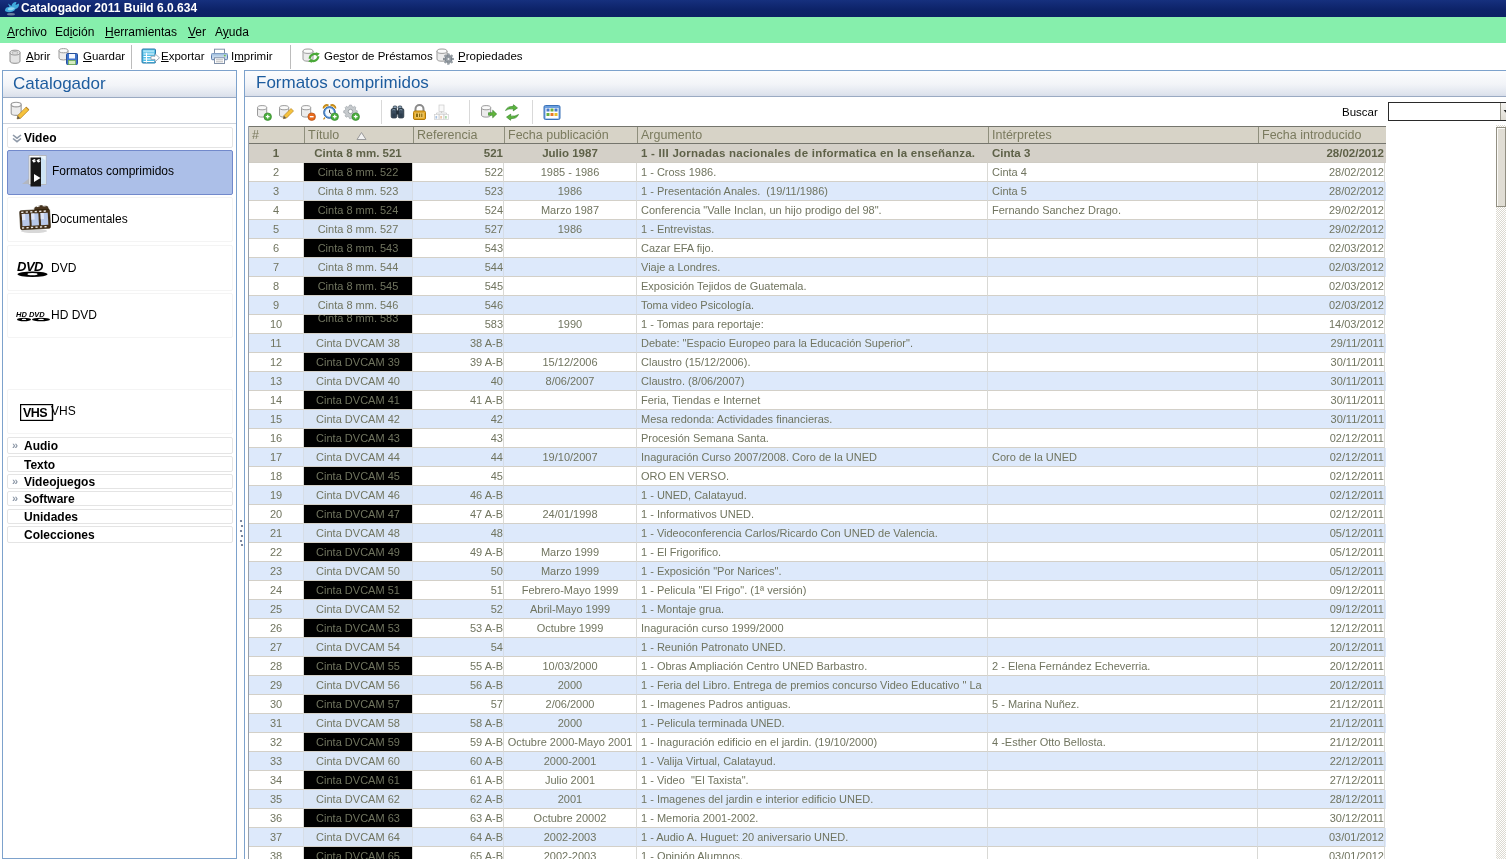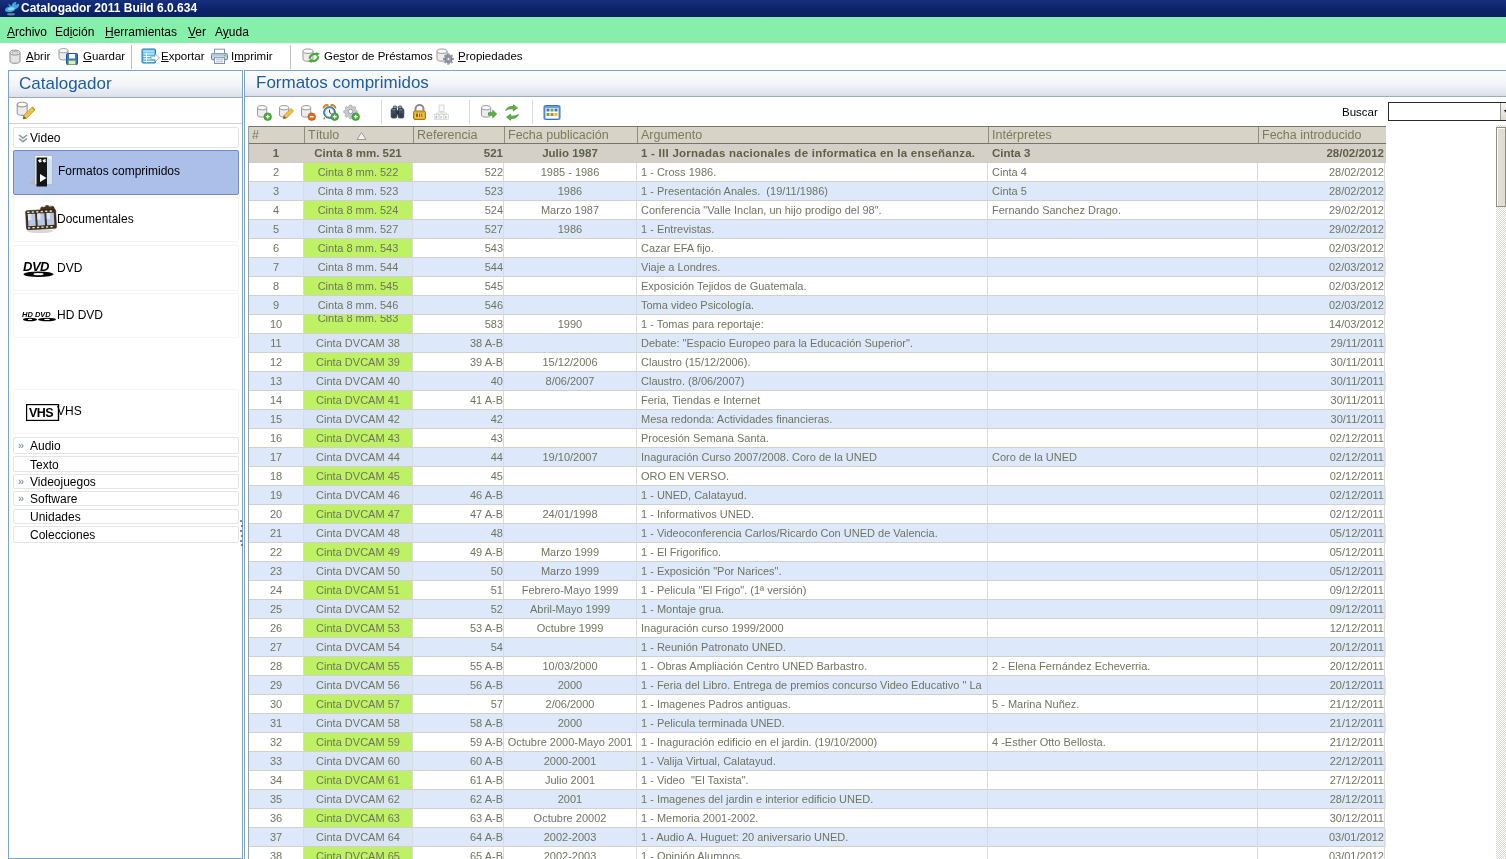--- a/index.html
+++ b/index.html
@@ -8,25 +8,25 @@
 .titletxt{left:21px;top:1px;color:#fff;font-weight:bold;font-size:12px}
 .menubar{left:0;top:17px;width:1506px;height:26px;background:#86efac}
 .menubar span{position:absolute;top:8px;font-size:12px;color:#000}
 .toolbar{left:0;top:43px;width:1506px;height:27px;background:#fff}
 .tbtxt{position:absolute;top:7px;font-size:11.5px;color:#000}
 .tsep{position:absolute;top:2px;width:1px;height:24px;background:#bcbcbc}
 .phead{height:27px;background:linear-gradient(#fdfdfe,#f2f4f8 55%,#e0e5ee 90%,#d8deea);border-bottom:1px solid #9aaac2}
 .pheadtxt{position:absolute;top:3px;font-size:17px;color:#1d5c9e}
 u{text-decoration:underline}
 
-.lpanel{left:8px;top:70px;width:235px;height:789px;border:1px solid #7da2cc;background:#fff}
+.lpanel{left:2px;top:70px;width:235px;height:789px;border:1px solid #7da2cc;background:#fff}
 .ltool{position:absolute;left:0;top:27px;width:233px;height:26px;background:#fff;border-bottom:1px solid #cdd2da}
 .titem{position:absolute;left:4px;width:226px;border:1px solid #e4e4e4;border-radius:2px;background:#fff}
 .big{border-color:#f4f4f4}
-.tgrp{font-weight:normal;font-size:12px;color:#000}
+.tgrp{font-weight:bold;font-size:12px;color:#000}
 .chev{position:absolute;left:4px;color:#8e99a8;font-size:11px;font-weight:bold}
 .itxt{position:absolute;font-size:12px;color:#000;white-space:nowrap}
 .tgrp.itxt{font-size:12px}
 .selitem{background:#acbfe8;border:1px solid #7289cb}
 
 .rpanel{left:244px;top:70px;width:1262px;height:789px;border-left:1px solid #7da2cc;background:#fff}
 .rsep{position:absolute;top:30px;width:1px;height:24px;background:#d9d9d9}
 
 .grid{position:absolute;left:3px;top:56px;width:1138px;border-left:1px solid #98a0aa}
 .ghead{display:flex;height:18px;background:#d7d3c7;border-top:1px solid #75756d;border-bottom:1px solid #75756d;font-size:12.5px;color:#7a7a5e}
@@ -37,21 +37,21 @@
 .h0{width:55px}.h1{width:109px}.h2{width:91px}.h3{width:133px}.h4{width:351px}.h5{width:270px}.h6{width:127px}
 .c0{width:55px;text-align:center}
 .c1{width:109px;text-align:center}
 .c2{width:91px;text-align:right}
 .c3{width:133px;text-align:center}
 .c4{width:351px;padding-left:4px}
 .c5{width:270px;padding-left:4px}
 .c6{width:127px;text-align:right}
 .b{background:#dde9fb}
 .b>div{border-right:1px solid #d6dde6;border-bottom:1px solid #d3d0c8}
-.w>.c1{background:#bef264}
+.w>.c1{background:#000000}
 .b>.c1{background:#d9e5f6}
 .sel{background:#d4d0c8;font-weight:bold;color:#5e6148;font-size:11.5px}
 .sel>div{border-right:1px solid #d4d0c8;border-bottom:1px solid #cfccc4}
 
 .vscroll{left:1496px;top:125px;width:10px;height:734px;background-image:conic-gradient(#ffffff 25%,#dcd9d0 0 50%,#ffffff 0 75%,#dcd9d0 0);background-size:2px 2px}
 .vthumb{position:absolute;left:0;top:2px;width:10px;height:80px;background:#e0ddd4;border:1px solid #928f82;box-shadow:inset 1px 1px 0 #fbfaf7}
 </style></head>
 <body>
 <div class="abs titlebar">
     <svg class="abs" style="left:3px;top:0px" width="18" height="16" viewBox="0 0 18 16">

